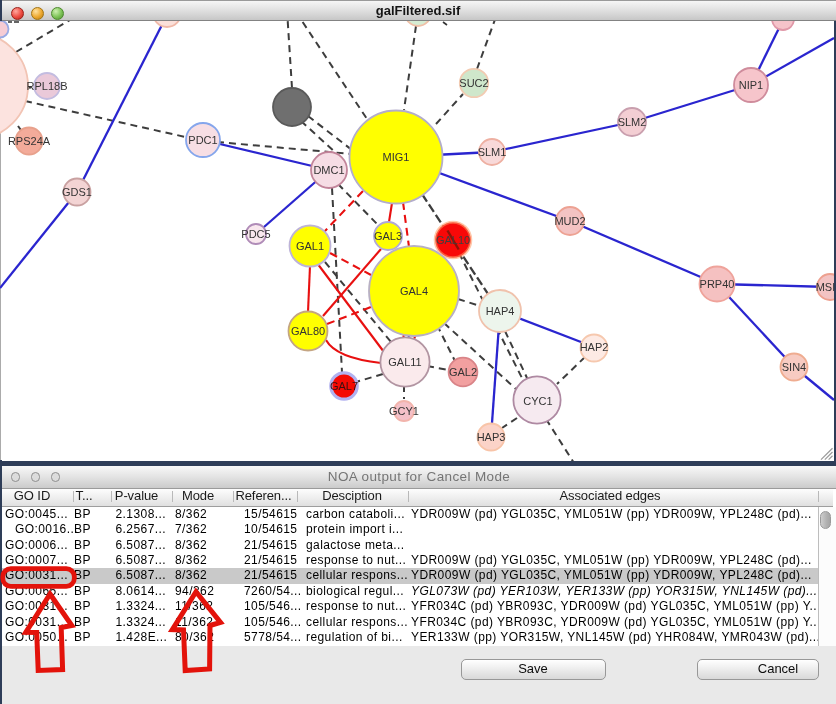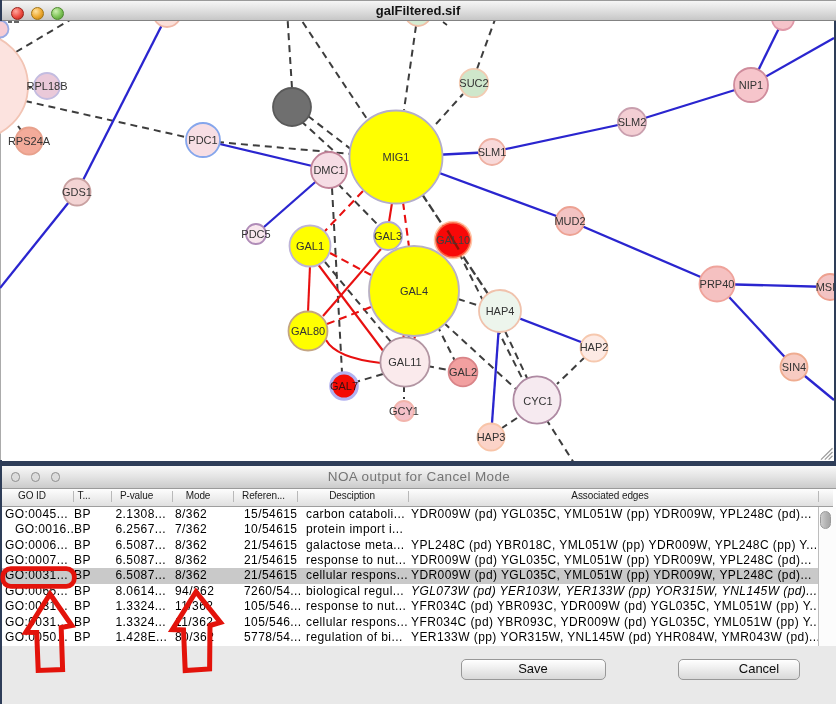--- a/index.html
+++ b/index.html
@@ -12,21 +12,21 @@
  line-height:20px;}
 .tl{position:absolute;width:11px;height:11px;border-radius:50%;top:5.5px;}
 #dlg-titlebar{left:2px;top:466px;width:834px;height:23px;
  background:linear-gradient(#f8f8f8,#e3e3e3 50%,#cbcbcb);
  border-bottom:1px solid #9b9b9b;box-sizing:border-box;}
 #dlg-titlebar .t{width:100%;text-align:center;font-size:13.5px;font-weight:normal;color:#757575;letter-spacing:0.38px;line-height:22px;}
 .htl{position:absolute;width:9.6px;height:9.6px;border-radius:50%;top:6.2px;
  background:#dcdcdc;border:1.4px solid #8f8f8f;box-sizing:border-box;}
 #tblhead{left:2px;top:489px;width:831px;height:17.5px;letter-spacing:-0.1px;
  background:linear-gradient(#fdfdfd,#ececec 60%,#e0e0e0);
- border-bottom:1px solid #9e9e9e;box-sizing:border-box;font-size:10px;color:#1a1a1a;}
+ border-bottom:1px solid #9e9e9e;box-sizing:border-box;font-size:13px;color:#1a1a1a;}
 #tblhead span{position:absolute;top:0;line-height:13px;}
 .hsep{position:absolute;top:2px;width:1px;height:11px;background:#b9b9b9;}
 .row{position:absolute;left:2px;width:816px;height:15.45px;font-size:12px;letter-spacing:0.42px;color:#000;
  white-space:nowrap;overflow:hidden;}
 .row span{position:absolute;top:0;line-height:15.45px;}
 #dlgbg{left:2px;top:646px;width:834px;height:58px;background:#e9e9e9;}
 #leftnavy{left:0;top:0;width:2px;height:704px;background:#2e3d58;}
 .btn{position:absolute;height:20.5px;border:1px solid #989898;border-radius:5px;
  background:linear-gradient(#ffffff,#f0f0f0 40%,#d9d9d9);box-sizing:border-box;
  font-size:13px;color:#0c0c0c;text-align:center;line-height:18.5px;}
@@ -223,21 +223,20 @@
 <span style="left:242px;">10/54615</span>
 <span style="left:304px;">protein import i...</span>
 </div>
 <div class="row" style="top:537.50px;height:15.45px;">
 <span style="left:3px;">GO:0006...</span>
 <span style="left:72px;">BP</span>
 <span style="left:113.5px;">6.5087...</span>
 <span style="left:173px;">8/362</span>
 <span style="left:242px;">21/54615</span>
 <span style="left:304px;">galactose meta...</span>
-<span style="left:409px;">YPL248C (pd) YBR018C, YML051W (pp) YDR009W, YPL248C (pp) Y...</span>
 </div>
 <div class="row" style="top:552.95px;height:15.45px;">
 <span style="left:3px;">GO:0007...</span>
 <span style="left:72px;">BP</span>
 <span style="left:113.5px;">6.5087...</span>
 <span style="left:173px;">8/362</span>
 <span style="left:242px;">21/54615</span>
 <span style="left:304px;">response to nut...</span>
 <span style="left:409px;">YDR009W (pd) YGL035C, YML051W (pp) YDR009W, YPL248C (pd)...</span>
 </div>
@@ -286,19 +285,19 @@
 <span style="left:304px;">regulation of bi...</span>
 <span style="left:409px;">YER133W (pp) YOR315W, YNL145W (pd) YHR084W, YMR043W (pd)...</span>
 </div>
 <div id="dlgbg" class="abs"></div>
 <div id="scrolltrack" class="abs"></div>
 <div id="scrollthumb" class="abs"></div>
 
 <div id="leftnavy" class="abs" style="top:460px;height:244px;"></div>
 <div class="abs" style="left:0;top:0;width:2px;height:21px;background:#2e3d58;"></div>
 <div class="btn" style="left:460.5px;top:659px;width:145px;">Save</div>
-<div class="btn" style="left:678px;top:659px;width:122px;padding-left:40px;">Cancel</div>
+<div class="btn" style="left:697px;top:659px;width:122px;padding-left:40px;">Cancel</div>
 <svg class="abs" style="left:0;top:0;pointer-events:none;z-index:50" width="836" height="704">
 <g fill="none" stroke="#e3130b">
 <rect x="2.8" y="568.6" width="71.5" height="17.8" rx="8" stroke-width="4.8"></rect>
 <path stroke-width="5" d="M50,594 L71.8,625.5 L61.2,627.5 L62.6,669.5 L38.2,670.5 L36.7,632.5 L25.8,632.3 Z"></path>
 <path stroke-width="5" d="M196,591.7 L220.5,622.5 L210,625.5 L209.6,669 L185.2,670.5 L183.5,630 L172.3,629.6 Z"></path>
 </g>
   </svg>
 </body></html>

